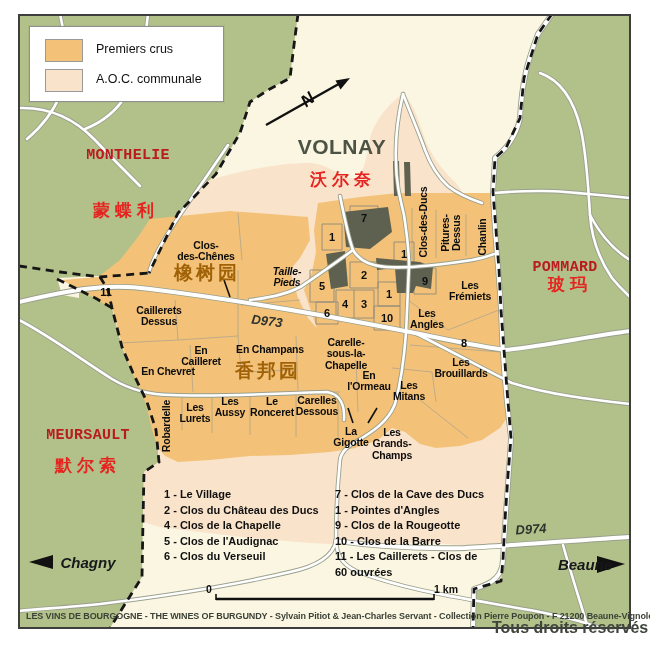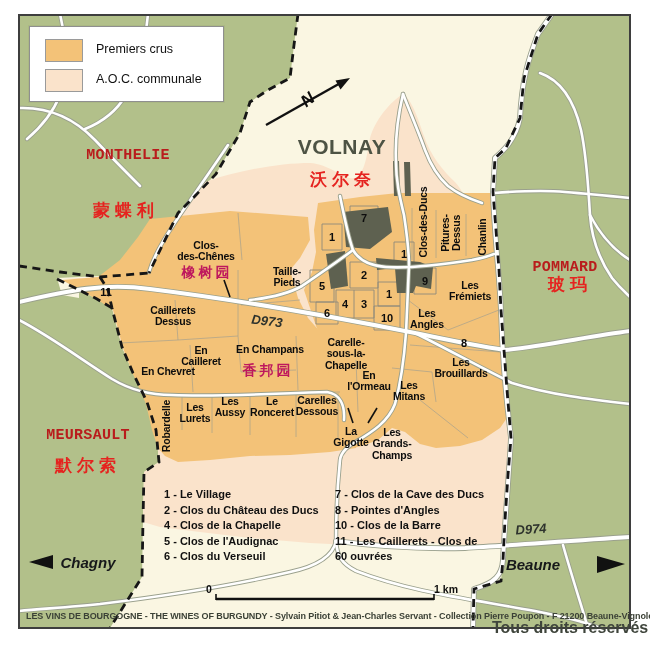--- a/index.html
+++ b/index.html
@@ -4,21 +4,21 @@
 <style>
   html,body{margin:0;padding:0;background:#fff;}
   .stage{position:relative;width:650px;height:646px;background:#fff;overflow:hidden;
          font-family:"Liberation Sans","DejaVu Sans",sans-serif;}
   .stage svg{position:absolute;left:0;top:0;}
   .lbl{position:absolute;transform:translate(-50%,-50%);white-space:pre-line;text-align:center;color:#0d0d0d;}
   .commune{font-size:15px;font-weight:700;letter-spacing:.3px;color:#b91c1c;font-family:Liberation Mono, monospace;}
   .volnay{font-size:21px;font-weight:700;color:#4d5344;letter-spacing:.5px;}
   .cjk{font-size:17px;font-weight:700;color:#e5231f;letter-spacing:5px;
        font-family:"DejaVu Serif","Liberation Serif",serif;}
-  .cjk-s{font-size:14px;font-weight:700;color:#be185d;letter-spacing:3px;
+  .cjk-s{font-size:19px;font-weight:700;color:#a16207;letter-spacing:3px;
        font-family:"DejaVu Serif","Liberation Serif",serif;}
   .vine{font-size:10.5px;font-weight:700;line-height:1.08;letter-spacing:-.2px;}
   .num{font-size:11px;font-weight:700;}
   .rot{transform:translate(-50%,-50%) rotate(-90deg);}
   .roadlbl{font-size:12px;font-weight:700;font-style:italic;color:#2e332d;}
   .dir{font-size:15px;font-weight:700;font-style:italic;color:#16181a;}
   .scalelbl{font-size:10.5px;font-weight:700;}
   .north{font-size:17px;font-weight:700;font-style:italic;
          transform:translate(-50%,-50%) rotate(-38deg);}
   .legend{position:absolute;left:29px;top:26px;width:193px;height:74px;background:#fff;
@@ -159,23 +159,23 @@
   <div class="lbl volnay" style="left:342px;top:147px;">VOLNAY</div>
   <div class="lbl cjk" style="left:343px;top:179px;">沃尔奈</div>
   <div class="lbl commune" style="left:565px;top:267px;">POMMARD</div>
   <div class="lbl cjk" style="left:570px;top:284px;">玻玛</div>
   <div class="lbl commune" style="left:88px;top:435px;">MEURSAULT</div>
   <div class="lbl cjk" style="left:88px;top:465px;">默尔索</div>
 
   <div class="lbl vine" style="left:206px;top:251px;">Clos-
 des-Chênes</div>
   <div class="lbl cjk-s" style="left:207px;top:273px;">橡树园</div>
-  <div class="lbl vine" style="left:287px;top:277px;">Taille-
+  <div class="lbl vine" style="left:287px;top:277px;font-style:italic;">Taille-
 Pieds</div>
-  <div class="lbl vine" style="left:173px;top:316px;">Caillerets
+  <div class="lbl vine" style="left:159px;top:316px;">Caillerets
 Dessus</div>
   <div class="lbl vine" style="left:201px;top:356px;">En
 Cailleret</div>
   <div class="lbl vine" style="left:152px;top:372px;margin-left:16px;">En Chevret</div>
   <div class="lbl vine" style="left:270px;top:350px;">En Champans</div>
   <div class="lbl cjk-s" style="left:268px;top:371px;">香邦园</div>
   <div class="lbl vine" style="left:346px;top:354px;">Carelle-
 sous-la-
 Chapelle</div>
   <div class="lbl vine" style="left:369px;top:381px;">En
@@ -223,30 +223,31 @@
 
   <div class="listcol" style="left:164px;top:487px;">
     <div>1 - Le Village</div>
     <div>2 - Clos du Château des Ducs</div>
     <div>4 - Clos de la Chapelle</div>
     <div>5 - Clos de l'Audignac</div>
     <div>6 - Clos du Verseuil</div>
   </div>
   <div class="listcol" style="left:335px;top:487px;">
     <div>7 - Clos de la Cave des Ducs</div>
-    <div>8 - Pointes d'Angles</div>
+    <div>1 - Pointes d'Angles</div>
+    <div>9 - Clos de la Rougeotte</div>
     <div>10 - Clos de la Barre</div>
     <div>11 - Les Caillerets - Clos de</div>
     <div>60 ouvrées</div>
   </div>
 
   <div class="lbl roadlbl" style="left:267px;top:321px;transform:translate(-50%,-50%) rotate(7deg);font-size:13px;">D973</div>
   <div class="lbl roadlbl" style="left:531px;top:529px;transform:translate(-50%,-50%) rotate(-4deg);font-size:13px;">D974</div>
   <div class="lbl dir" style="left:88px;top:562px;">Chagny</div>
-  <div class="lbl dir" style="left:533px;top:564px;font-style:italic;">Beaune</div>
+  <div class="lbl dir" style="left:585px;top:564px;font-style:italic;">Beaune</div>
   <div class="lbl scalelbl" style="left:209px;top:589px;">0</div>
   <div class="lbl scalelbl" style="left:446px;top:589px;">1 km</div>
   <div class="lbl north" style="left:308px;top:100px;">N</div>
 
   <div class="credit">LES VINS DE BOURGOGNE - THE WINES OF BURGUNDY - Sylvain Pitiot &amp; Jean-Charles Servant - Collection Pierre Poupon - F 21200 Beaune-Vignoles</div>
   <div class="rights">Tous droits réservés</div>
 
 </div>
 
 </body></html>

